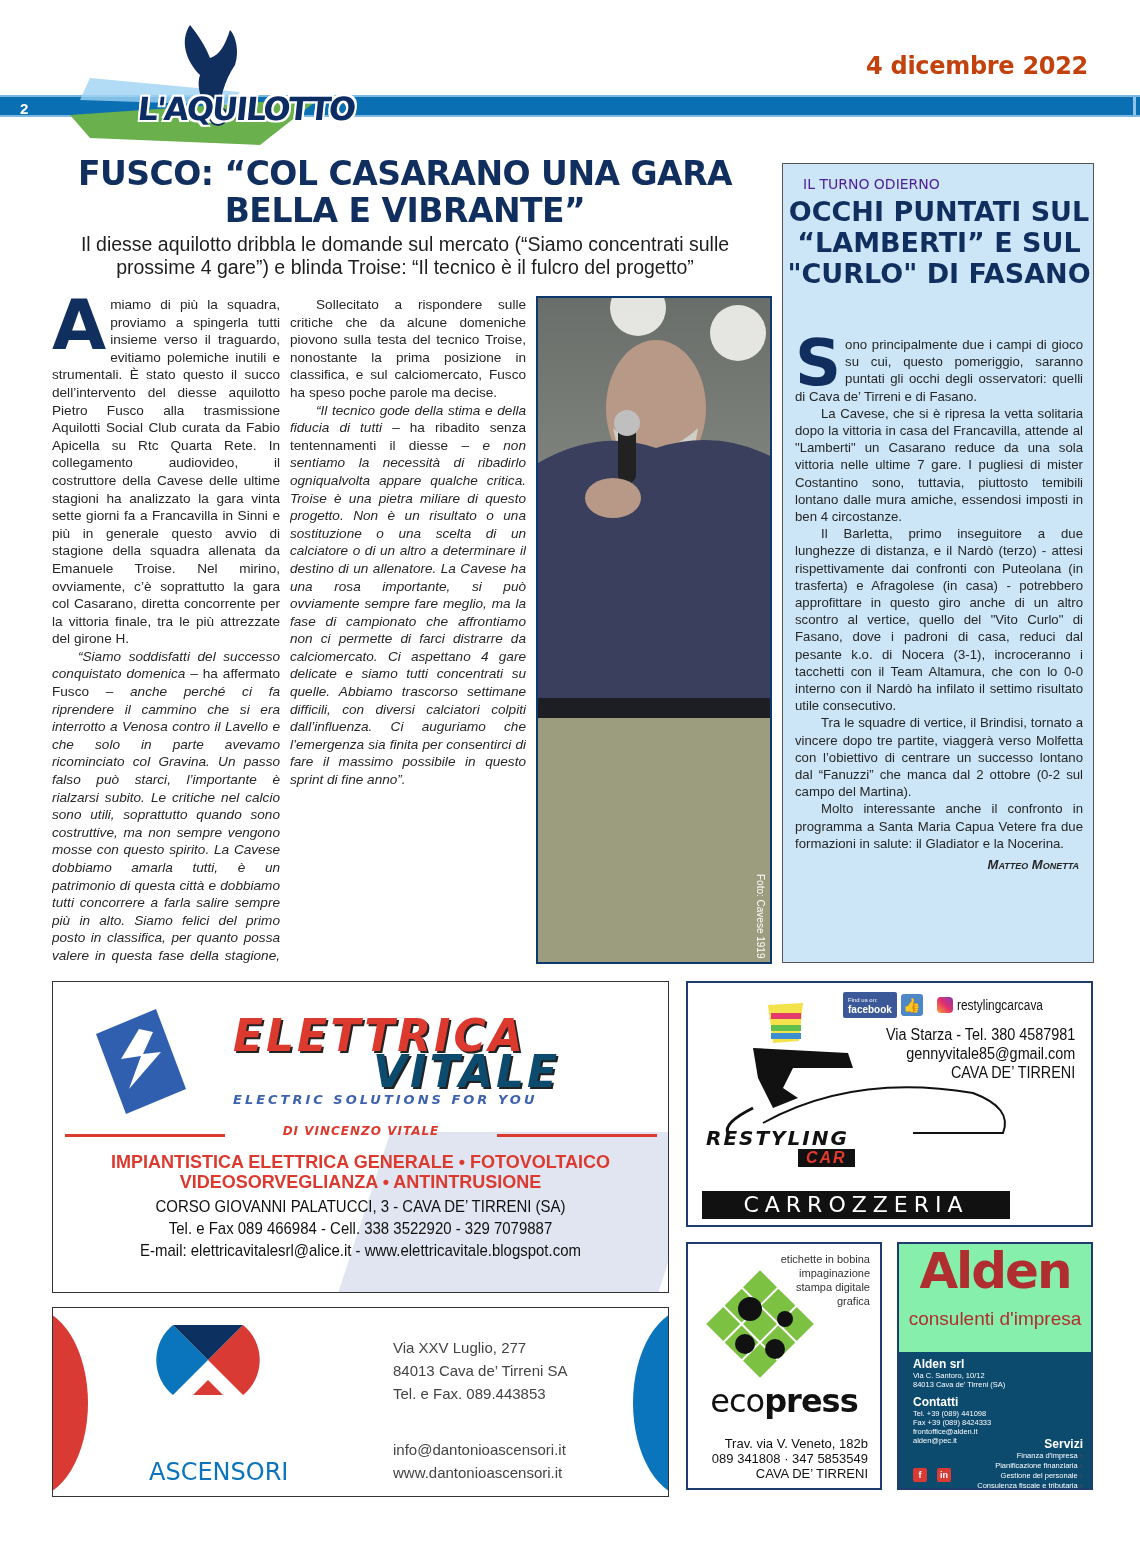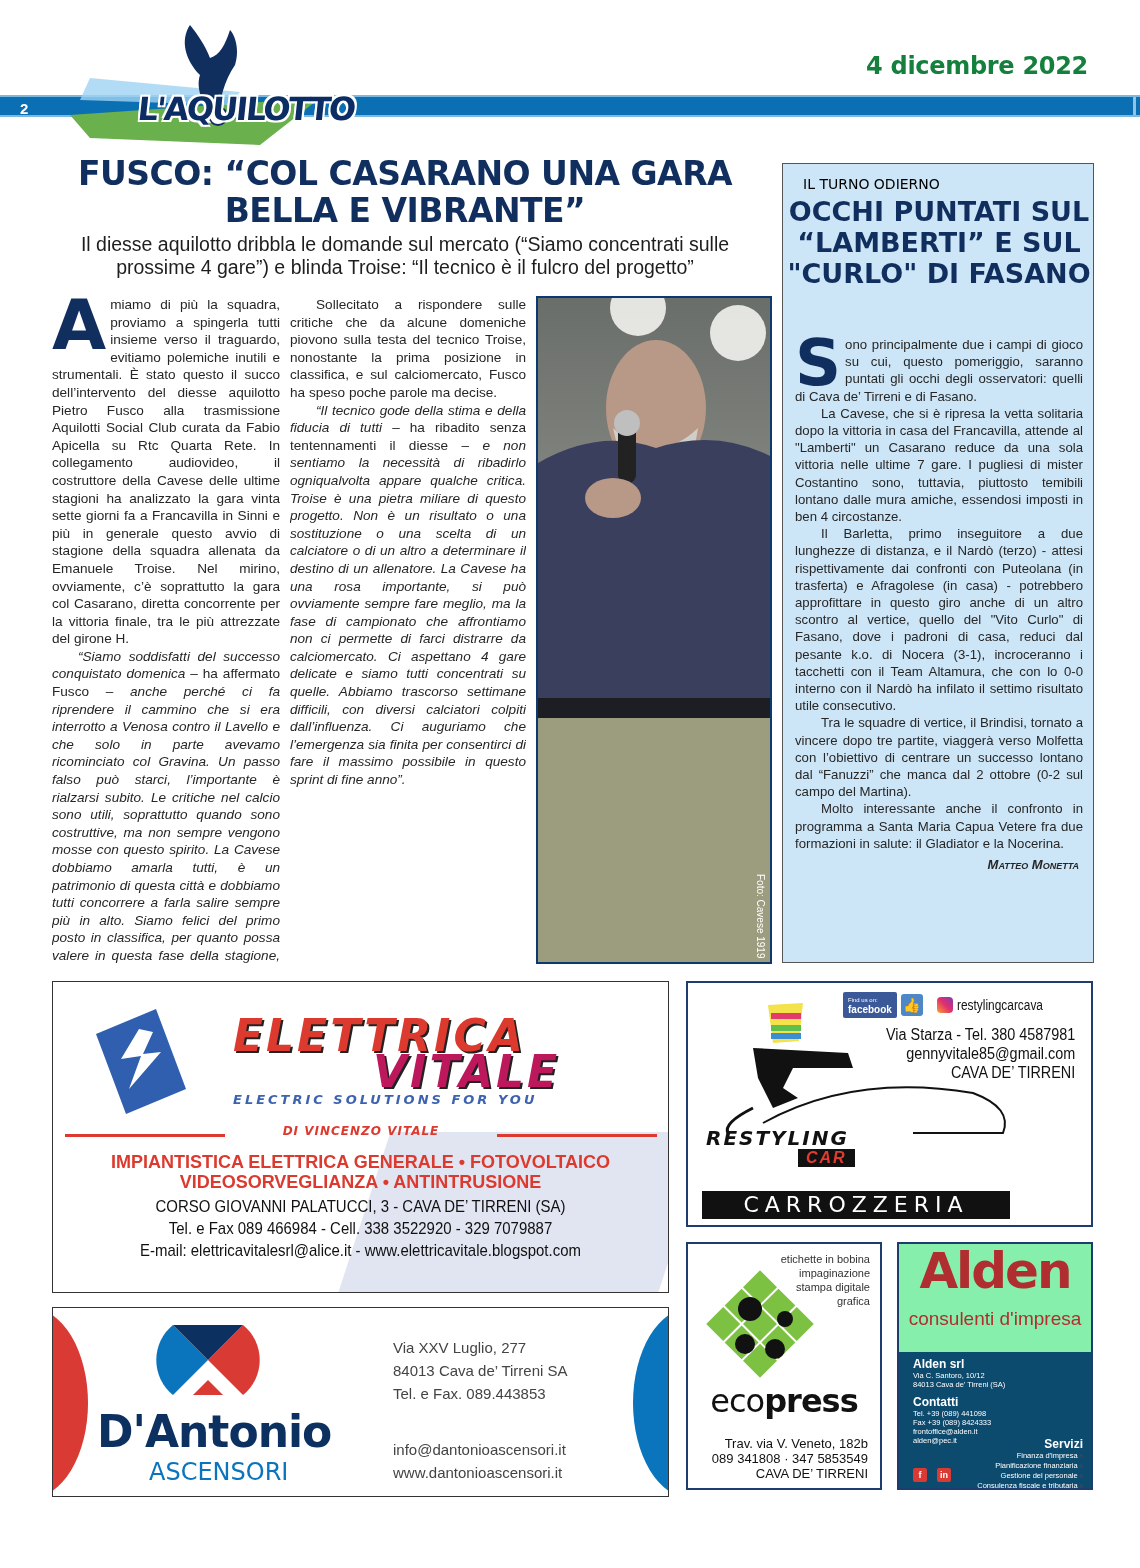--- a/index.html
+++ b/index.html
@@ -3,60 +3,60 @@
 <meta charset="utf-8">
 <style>
   * { box-sizing: border-box; margin: 0; padding: 0; }
   html, body { width: 1140px; height: 1568px; background: #ffffff; overflow: hidden; }
   body { position: relative; font-family: "Liberation Sans", sans-serif; color: #1e1e1e; }
 
   
   .header-band { position: absolute; left: 0; top: 95px; width: 1140px; height: 22px; background: #0a6fb3; border-top: 2px solid #7cb8e0; border-bottom: 2px solid #7cb8e0; }
   .header-band .end-line { position: absolute; right: 4px; top: 0; width: 3px; height: 100%; background: #8fc3e6; }
   .page-number { position: absolute; left: 20px; top: 100px; font-weight: bold; font-size: 15px; color: #ffffff; font-family: "Liberation Sans", sans-serif; }
-  .date { position: absolute; right: 52px; top: 52px; font-weight: bold; font-size: 24px; color: #15803d; font-family: "DejaVu Sans", sans-serif; letter-spacing: -0.3px; }
+  .date { position: absolute; right: 52px; top: 52px; font-weight: bold; font-size: 24px; color: #c2410c; font-family: "DejaVu Sans", sans-serif; letter-spacing: -0.3px; }
   .logo { position: absolute; left: 60px; top: 20px; width: 290px; height: 125px; }
   .logo-text { position: absolute; left: 78px; top: 70px; font-family: "DejaVu Sans", sans-serif; font-weight: bold; font-size: 32px; color: #0c2d63; letter-spacing: -2px; text-shadow: 2px 2px 0 #fff, -2px -2px 0 #fff, 2px -2px 0 #fff, -2px 2px 0 #fff; transform: skewX(-6deg); }
 
   
   .headline { position: absolute; left: 45px; top: 155px; width: 720px; text-align: center; font-family: "DejaVu Sans", sans-serif; font-weight: bold; font-size: 33px; line-height: 37px; color: #102e5e; letter-spacing: -0.5px; }
   .subhead { position: absolute; left: 45px; top: 233px; width: 720px; text-align: center; font-family: Liberation Sans, sans-serif; font-size: 19.5px; line-height: 23px; color: #1e1e1e; }
 
   .col { position: absolute; top: 296px; font-family: "Liberation Sans", sans-serif; font-size: 13.6px; line-height: 17.6px; text-align: justify; color: #262626; hyphens: auto; }
   .col p { text-indent: 0; }
   .col p.indent { text-indent: 26px; }
   .col em { font-style: italic; }
   .col1 { left: 52px; width: 228px; }
   .col2 { left: 290px; width: 236px; }
   .dropcap { float: left; font-family: "DejaVu Sans", sans-serif; font-weight: bold; font-size: 70px; line-height: 54px; color: #102e5e; margin: 2px 4px 0 0; height: 52px; }
 
   .photo { position: absolute; left: 536px; top: 296px; width: 236px; height: 668px; border: 2px solid #0c3a6f; overflow: hidden; background: linear-gradient(180deg, #6a6e6a 0%, #8a8d87 40%, #b9bbb3 100%); }
   .photo-credit { position: absolute; right: 4px; bottom: 4px; writing-mode: vertical-rl; font-size: 10px; color: #ffffff; font-family: "Liberation Sans", sans-serif; }
 
   
   .sidebar { position: absolute; left: 782px; top: 163px; width: 312px; height: 800px; background: #cde6f7; border: 1.5px solid #555; }
-  .sidebar-kicker { position: absolute; left: 20px; top: 12px; font-family: "DejaVu Sans", sans-serif; font-size: 14px; color: #000000; }
+  .sidebar-kicker { position: absolute; left: 20px; top: 12px; font-family: "DejaVu Sans", sans-serif; font-size: 14px; color: #4c1d95; }
   .sidebar-title { position: absolute; left: 0; top: 32px; width: 312px; text-align: center; font-family: "DejaVu Sans", sans-serif; font-weight: bold; font-size: 27px; line-height: 31px; color: #102e5e; }
   .sidebar-body { position: absolute; left: 12px; top: 172px; width: 288px; font-family: "Liberation Sans", sans-serif; font-size: 13.2px; line-height: 17.2px; text-align: justify; color: #262626; }
   .sidebar-body p.indent { text-indent: 26px; }
   .sidebar-body .dropcap { font-size: 64px; line-height: 50px; height: 48px; }
   .byline { text-align: right; font-style: italic; font-weight: bold; font-variant: small-caps; font-size: 13px; margin-top: 4px; padding-right: 4px; }
 
   
   .ad { position: absolute; border: 1.5px solid #333; background: #fff; overflow: hidden; }
   .ad-elettrica { left: 52px; top: 981px; width: 617px; height: 312px; }
   .ad-restyling { left: 686px; top: 981px; width: 407px; height: 246px; border-color: #1e3c6e; border-width: 2px; }
   .ad-dantonio { left: 52px; top: 1307px; width: 617px; height: 190px; }
   .ad-ecopress { left: 686px; top: 1242px; width: 196px; height: 248px; border-color: #1e3c6e; border-width: 2px; }
   .ad-alden { left: 897px; top: 1242px; width: 196px; height: 248px; border-color: #1e3c6e; border-width: 2px; }
 
   
   .ev-bolt { position: absolute; left: 38px; top: 22px; width: 100px; height: 115px; }
   .ev-brand1 { position: absolute; left: 180px; top: 28px; font-family: "DejaVu Sans", sans-serif; font-weight: bold; font-style: italic; font-size: 44px; color: #dc3a2f; letter-spacing: 3px; text-shadow: 2px 2px 0 #222; }
-  .ev-brand2 { position: absolute; left: 320px; top: 64px; font-family: "DejaVu Sans", sans-serif; font-weight: bold; font-style: italic; font-size: 44px; color: #be185d; letter-spacing: 3px; text-shadow: 2px 2px 0 #222; }
+  .ev-brand2 { position: absolute; left: 320px; top: 64px; font-family: "DejaVu Sans", sans-serif; font-weight: bold; font-style: italic; font-size: 44px; color: #0c4a6e; letter-spacing: 3px; text-shadow: 2px 2px 0 #222; }
   .ev-slogan { position: absolute; left: 180px; top: 110px; font-family: "DejaVu Sans", sans-serif; font-weight: bold; font-style: italic; font-size: 13px; color: #3d62b0; letter-spacing: 3px; }
   .ev-owner-row { position: absolute; left: 12px; top: 142px; width: 592px; height: 22px; }
   .ev-owner-row .line { position: absolute; top: 10px; height: 3px; background: #dc3a2f; }
   .ev-owner { position: absolute; left: 0; width: 100%; top: 0; text-align: center; font-family: "DejaVu Sans", sans-serif; font-weight: bold; font-style: italic; font-size: 12px; color: #dc3a2f; letter-spacing: 1px; }
   .ev-services { position: absolute; left: 0; top: 170px; width: 100%; text-align: center; font-family: "Liberation Sans", sans-serif; font-weight: bold; font-size: 18px; line-height: 20px; color: #dc3a2f; }
   .ev-contact { position: absolute; left: 0; top: 214px; width: 100%; text-align: center; font-family: "Liberation Sans", sans-serif; font-size: 17px; line-height: 22px; color: #111; transform: scaleX(0.88); }
   .ev-watermark { position: absolute; right: -10px; bottom: -40px; width: 320px; height: 200px; background: #c9cde6; opacity: 0.55; transform: skewX(-18deg); }
 
   
   .rs-social { position: absolute; left: 155px; top: 9px; display: flex; align-items: center; gap: 4px; }
@@ -212,21 +212,20 @@
 
 <div class="ad ad-dantonio">
   <div class="da-left-arc"></div>
   <div class="da-right-arc"></div>
   <svg class="da-logo" viewBox="0 0 110 85">
     <path d="M20,5 L55,40 L20,75 A45,45 0 0 1 20,5 Z" fill="#0a75bd"></path>
     <path d="M90,5 L55,40 L90,75 A45,45 0 0 0 90,5 Z" fill="#d93a34"></path>
     <polygon points="20,5 90,5 55,40" fill="#0c3060"></polygon>
     <polygon points="55,60 70,75 40,75" fill="#d93a34"></polygon>
   </svg>
-  <div class="da-name">D'Antonio</div>
   <div class="da-sub">ASCENSORI</div>
   <div class="da-address">
     <div>Via XXV Luglio, 277</div>
     <div>84013 Cava de’ Tirreni SA</div>
     <div>Tel. e Fax. 089.443853</div>
   </div>
   <div class="da-web">
     <div>info@dantonioascensori.it</div>
     <div>www.dantonioascensori.it</div>
   </div>

